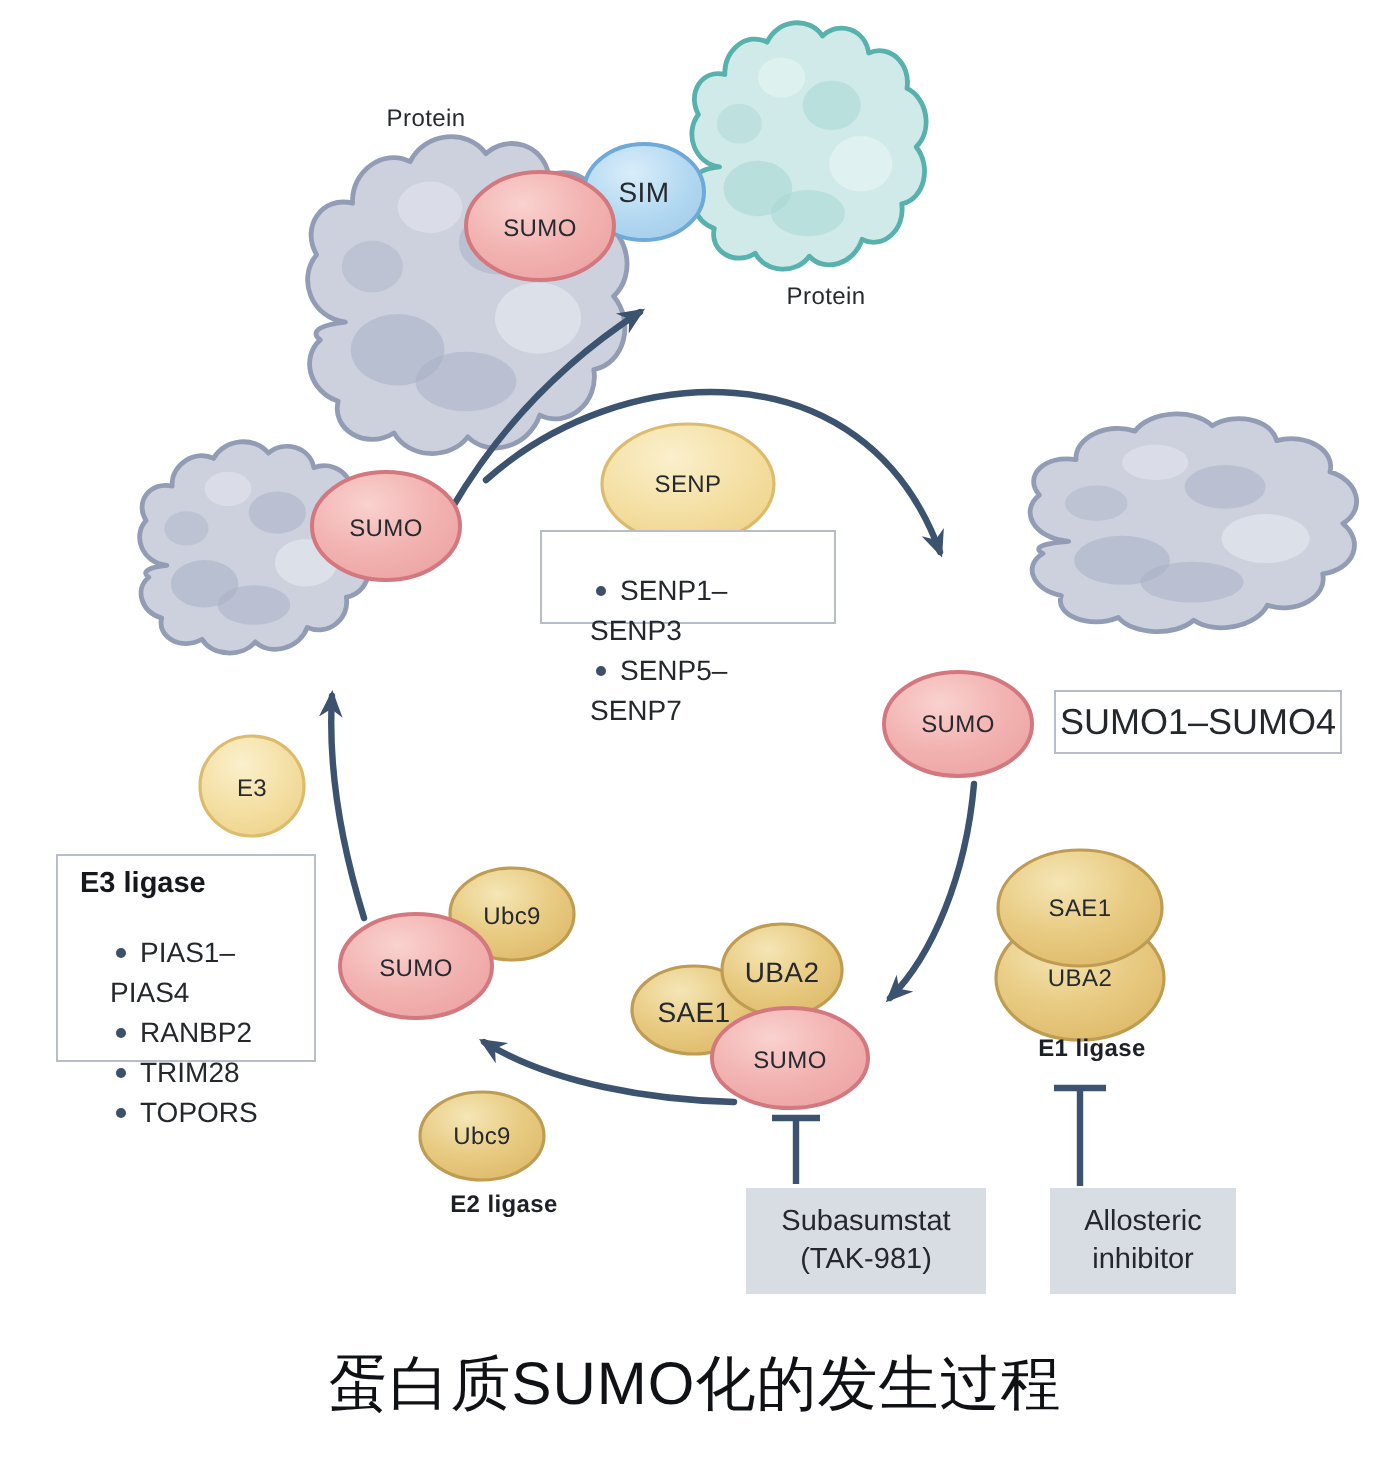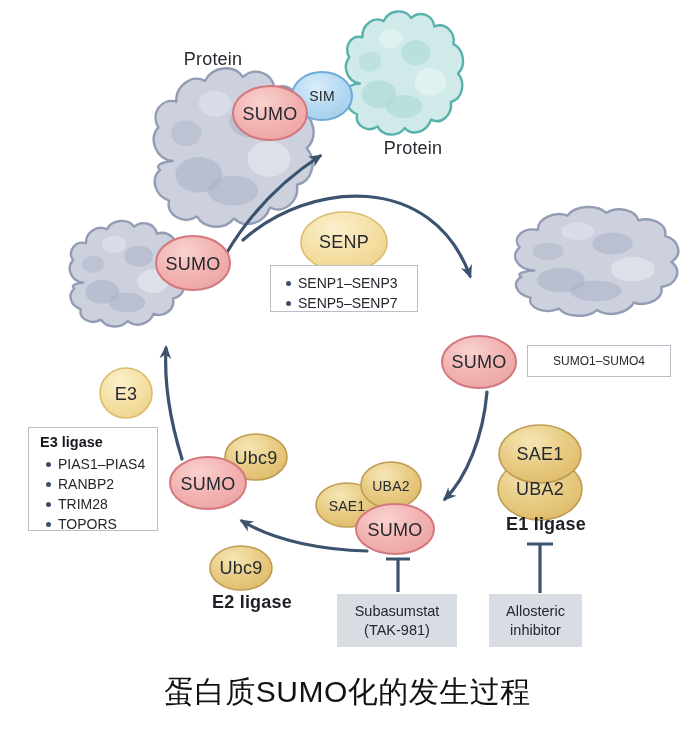--- a/index.html
+++ b/index.html
@@ -1,36 +1,36 @@
 <!DOCTYPE html>
 <html><head>
 <meta charset="utf-8">
 <style>
   html,body{margin:0;padding:0;background:#fff;}
   body{font-family:"Liberation Sans","DejaVu Sans",sans-serif;color:#23262b;}
   #stage{position:relative;width:695px;height:739px;background:#fff;overflow:hidden;}
   #diagram-svg{position:absolute;left:0;top:0;}
   .lbl{position:absolute;transform:translate(-50%,-50%);white-space:nowrap;
-       font-size:18px;color:#26292e;letter-spacing:.2px;}
+       font-size:12px;color:#26292e;letter-spacing:.2px;}
   .lbl.small{font-size:14px;}
   .lbl.bold{font-weight:700;color:#1d2026;}
   .box{position:absolute;background:#fff;border:1px solid #b7bdc9;color:#24272c;
        font-size:14px;box-sizing:border-box;}
-  .box ul{list-style:none;margin:4px;padding:0;}
+  .box ul{list-style:none;margin:16px;padding:0;}
   .box li{line-height:20px;padding-left:2px;}
   .box li::before{content:"";display:inline-block;width:5px;height:5px;border-radius:50%;
        background:#3b5068;margin:0 7px 2px 3px;vertical-align:middle;}
   #senp-box{left:270px;top:265px;width:148px;height:47px;padding:3px 0 0 6px;}
   #sumo-family-box{left:527px;top:345px;width:144px;height:32px;line-height:30px;
-       text-align:center;font-size:12px;}
+       text-align:center;font-size:18px;}
   #e3-box{left:28px;top:427px;width:130px;height:104px;padding:5px 0 0 8px;}
   #e3-box .box-title{font-weight:700;font-size:14.5px;margin:1px 0 2px 3px;color:#16181d;}
   .inhibitor-box{position:absolute;background:#d8dce3;border:none;color:#24272c;
        font-size:14.5px;line-height:19px;text-align:center;box-sizing:border-box;
-       display:flex;flex-direction:column;justify-content:center;}
+       display:flex;flex-direction:column;justify-content:center;margin-left:36px;}
   #tak981-box{left:337px;top:594px;width:120px;height:53px;}
   #allosteric-box{left:489px;top:594px;width:93px;height:53px;}
   #diagram-title{position:absolute;left:0;top:672px;width:695px;text-align:center;
        font-size:30px;color:#101114;letter-spacing:.5px;}
 </style>
 </head>
 <body>
 
 <div id="stage">
 

